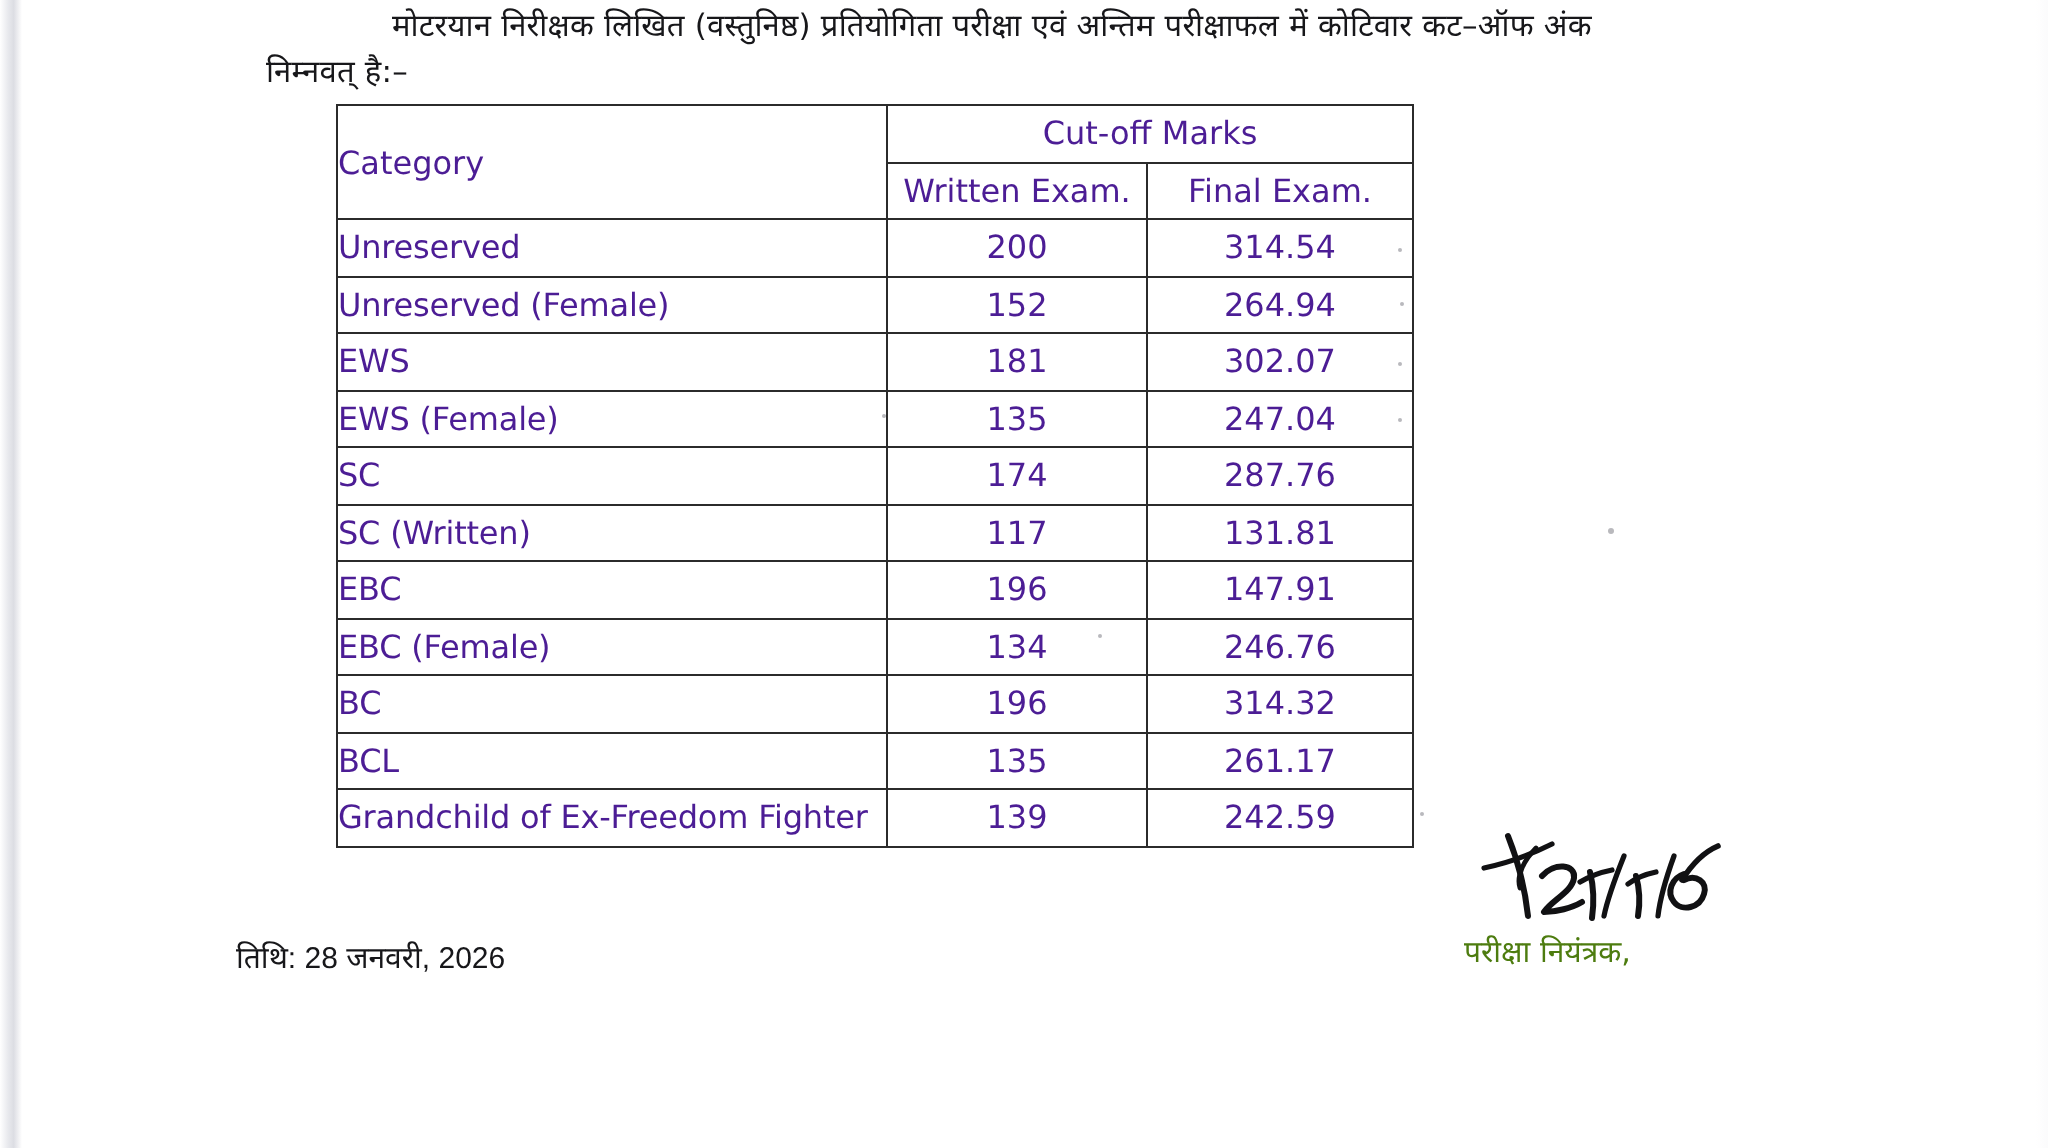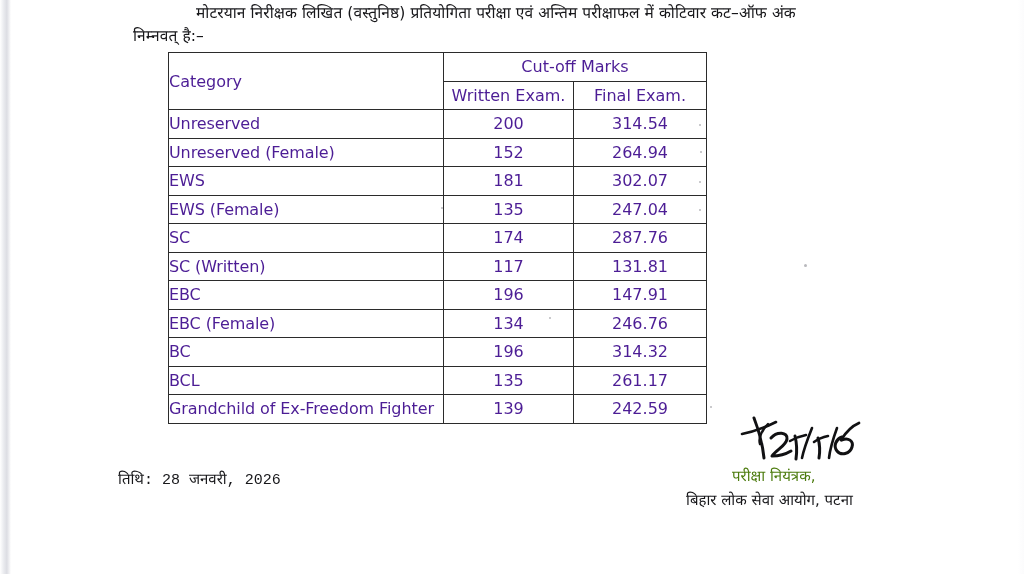--- a/index.html
+++ b/index.html
@@ -101,21 +101,21 @@
   }
   td.num {
     text-align: center;
   }
 
   
   .date-line {
     position: absolute;
     left: 118px;
     top: 468px;
-    font-family: Liberation Mono, monospace;
+    font-family: Liberation Sans, sans-serif;
     font-size: 15px;
     color: #17171a;
     white-space: nowrap;
   }
 
   .sig-block {
     position: absolute;
     left: 686px;
     top: 414px;
     width: 300px;
@@ -266,16 +266,15 @@
           <path d="M74 14 C 70 24, 66 34, 64 44" stroke-width="2.6"></path>
           <path d="M80 24 C 82 31, 82 38, 81 44" stroke-width="3"></path>
           <path d="M76 28 C 80 25, 85 23, 90 22" stroke-width="2.6"></path>
           <path d="M99 14 C 95 25, 92 35, 91 44" stroke-width="2.6"></path>
           <path d="M104 23 C 98 25, 95 32, 99 37 C 103 42, 112 40, 114 33 C 116 27, 110 23, 104 26" stroke-width="3"></path>
           <path d="M103 26 C 108 18, 114 12, 121 9" stroke-width="2.8"></path>
         </g>
       </svg>
     </div>
     <div class="sig-title">परीक्षा नियंत्रक,</div>
-    <div class="sig-org">बिहार लोक सेवा आयोग, पटना</div>
   </div>
 
 </div>
 
 </body></html>

